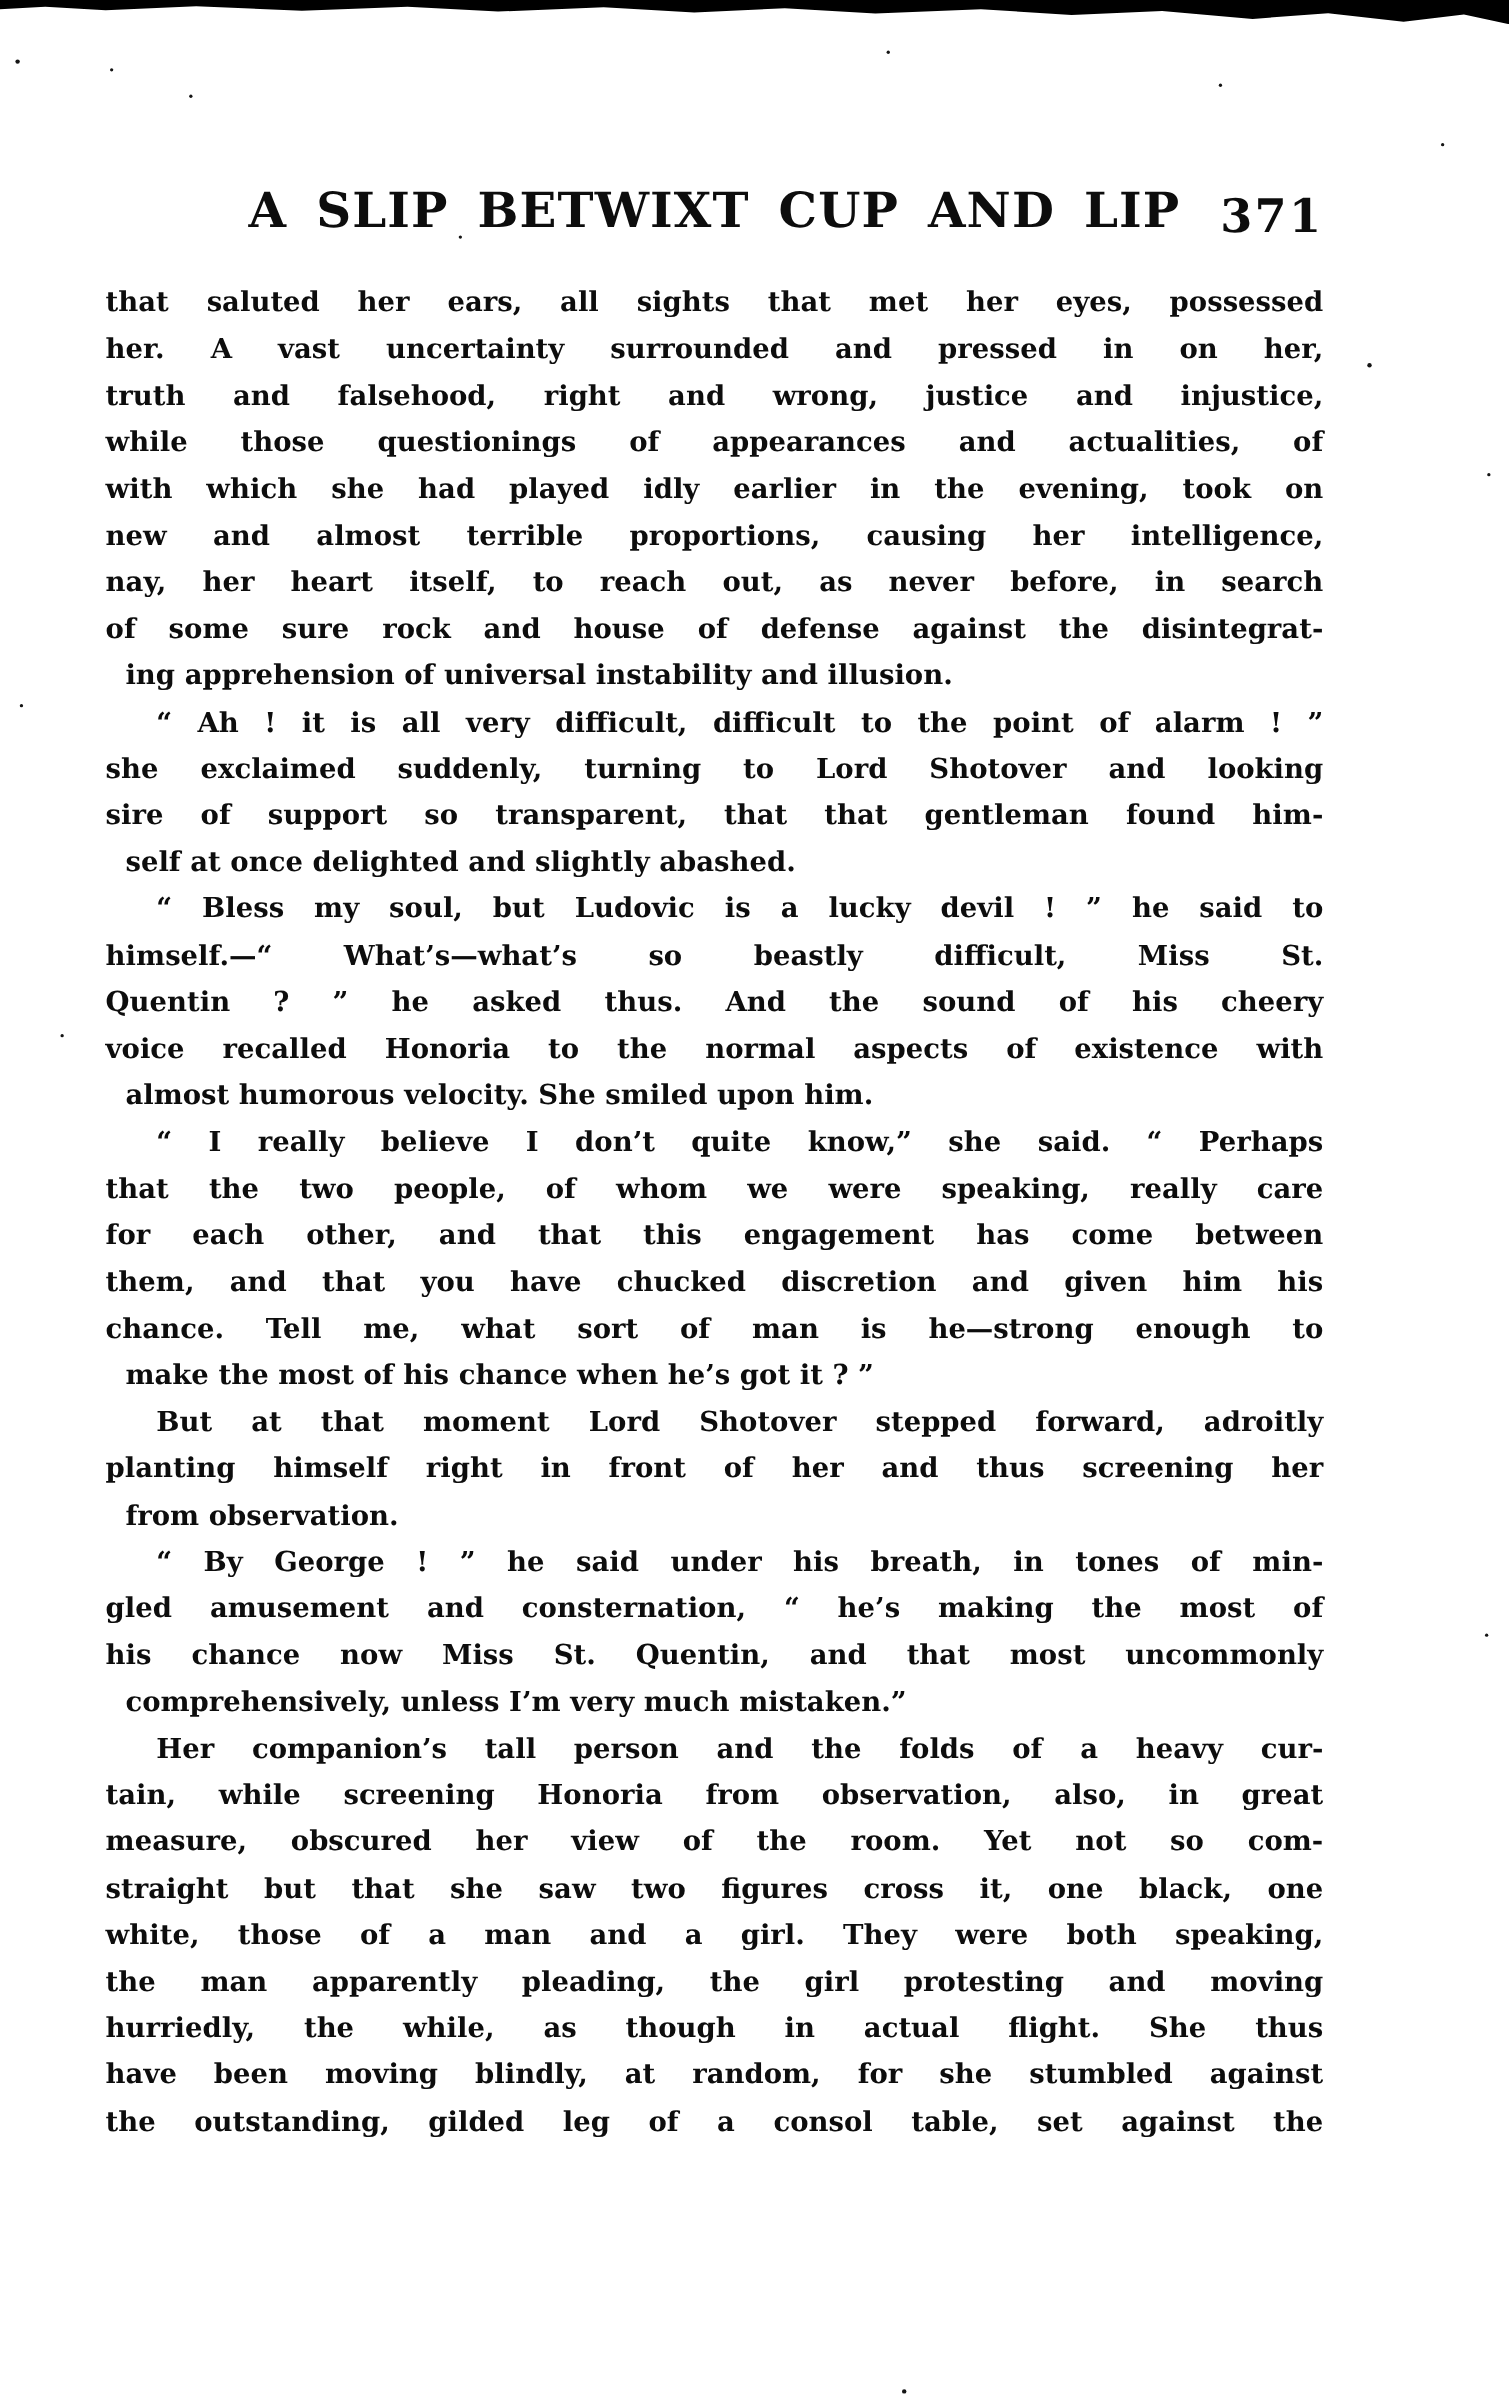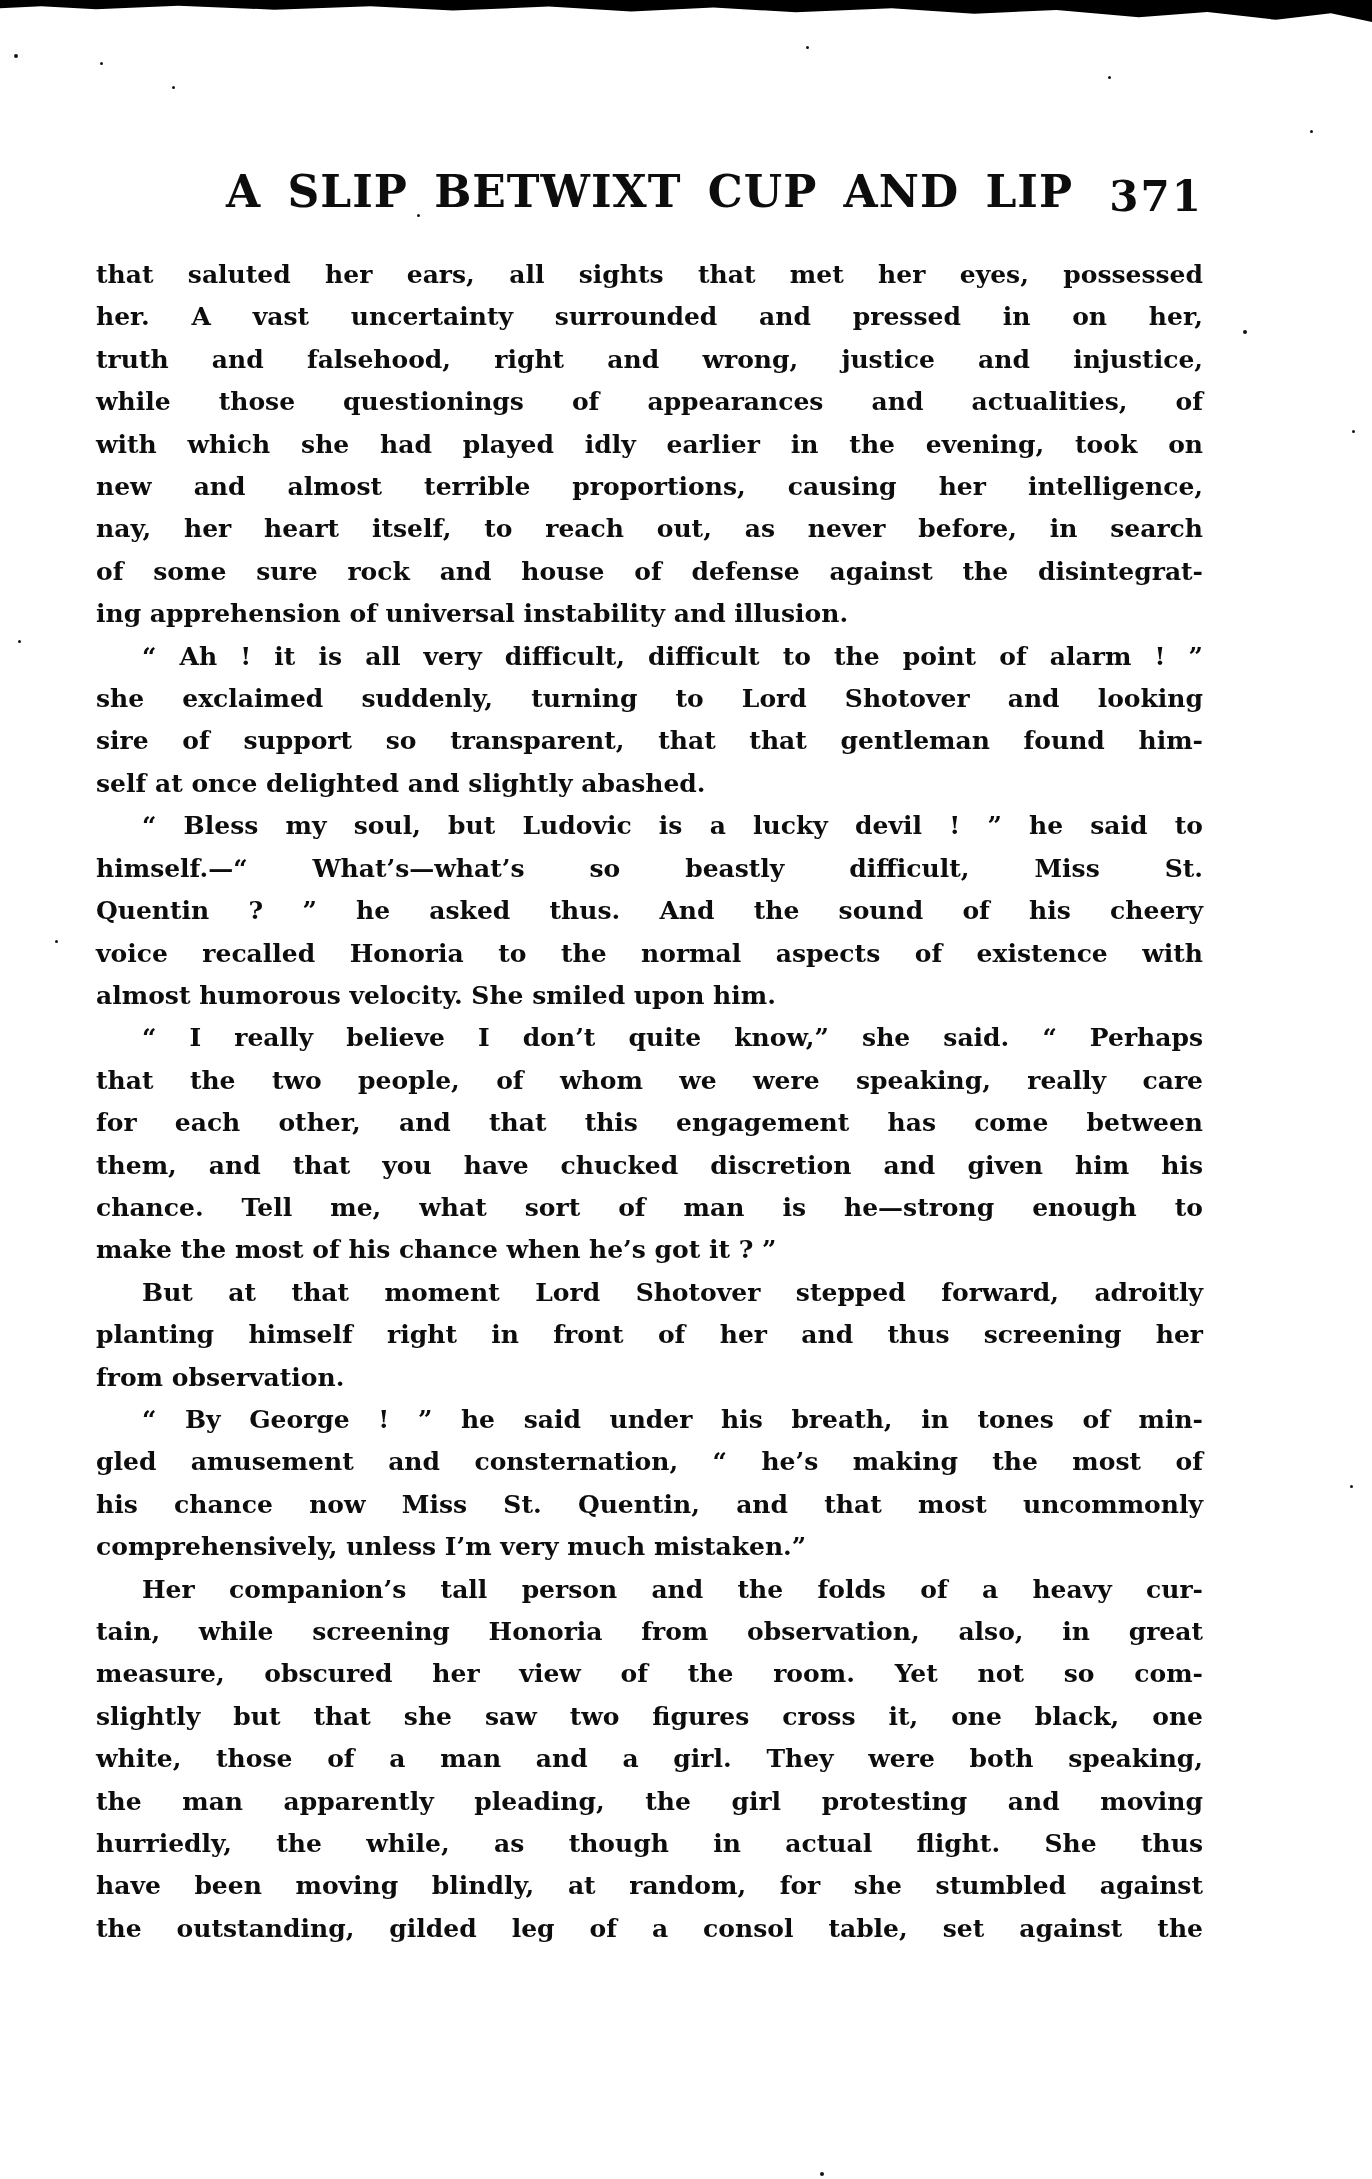--- a/index.html
+++ b/index.html
@@ -34,21 +34,21 @@
   }
   .body-text {
     position: absolute; left: 96px; top: 254px; width: 1107px;
     font-size: 25px; font-weight: bold;
     line-height: 42.4px;
   }
   .line {
     text-align: justify;
     text-align-last: justify;
   }
-  .line.endline { text-align-last: left; }
+  .line.endline { text-align-last: left; margin-left: 18px; }
   .line.indent { text-indent: 46px; }
   .speck {
     position: absolute;
     background: #151515;
     border-radius: 50%;
   }
 </style>
 </head>
 <body>
 
@@ -100,21 +100,21 @@
   <div>
     <div class="line indent">“ By George ! ” he said under his breath, in tones of min-</div>
     <div class="line">gled amusement and consternation, “ he’s making the most of</div>
     <div class="line">his chance now Miss St. Quentin, and that most uncommonly</div>
     <div class="line endline">comprehensively, unless I’m very much mistaken.”</div>
   </div>
   <div>
     <div class="line indent">Her companion’s tall person and the folds of a heavy cur-</div>
     <div class="line">tain, while screening Honoria from observation, also, in great</div>
     <div class="line">measure, obscured her view of the room.  Yet not so com-</div>
-    <div class="line">slightly but that she saw two figures cross it, one black, one</div>
+    <div class="line">straight but that she saw two figures cross it, one black, one</div>
     <div class="line">white, those of a man and a girl.  They were both speaking,</div>
     <div class="line">the man apparently pleading, the girl protesting and moving</div>
     <div class="line">hurriedly, the while, as though in actual flight.  She thus</div>
     <div class="line">have been moving blindly, at random, for she stumbled against</div>
     <div class="line">the outstanding, gilded leg of a consol table, set against the</div>
   </div>
 </div>
 
 <div class="speck" style="left:14px; top:54px; width:4px; height:4px;"></div>
 <div class="speck" style="left:100px; top:62px; width:3px; height:3px;"></div>

